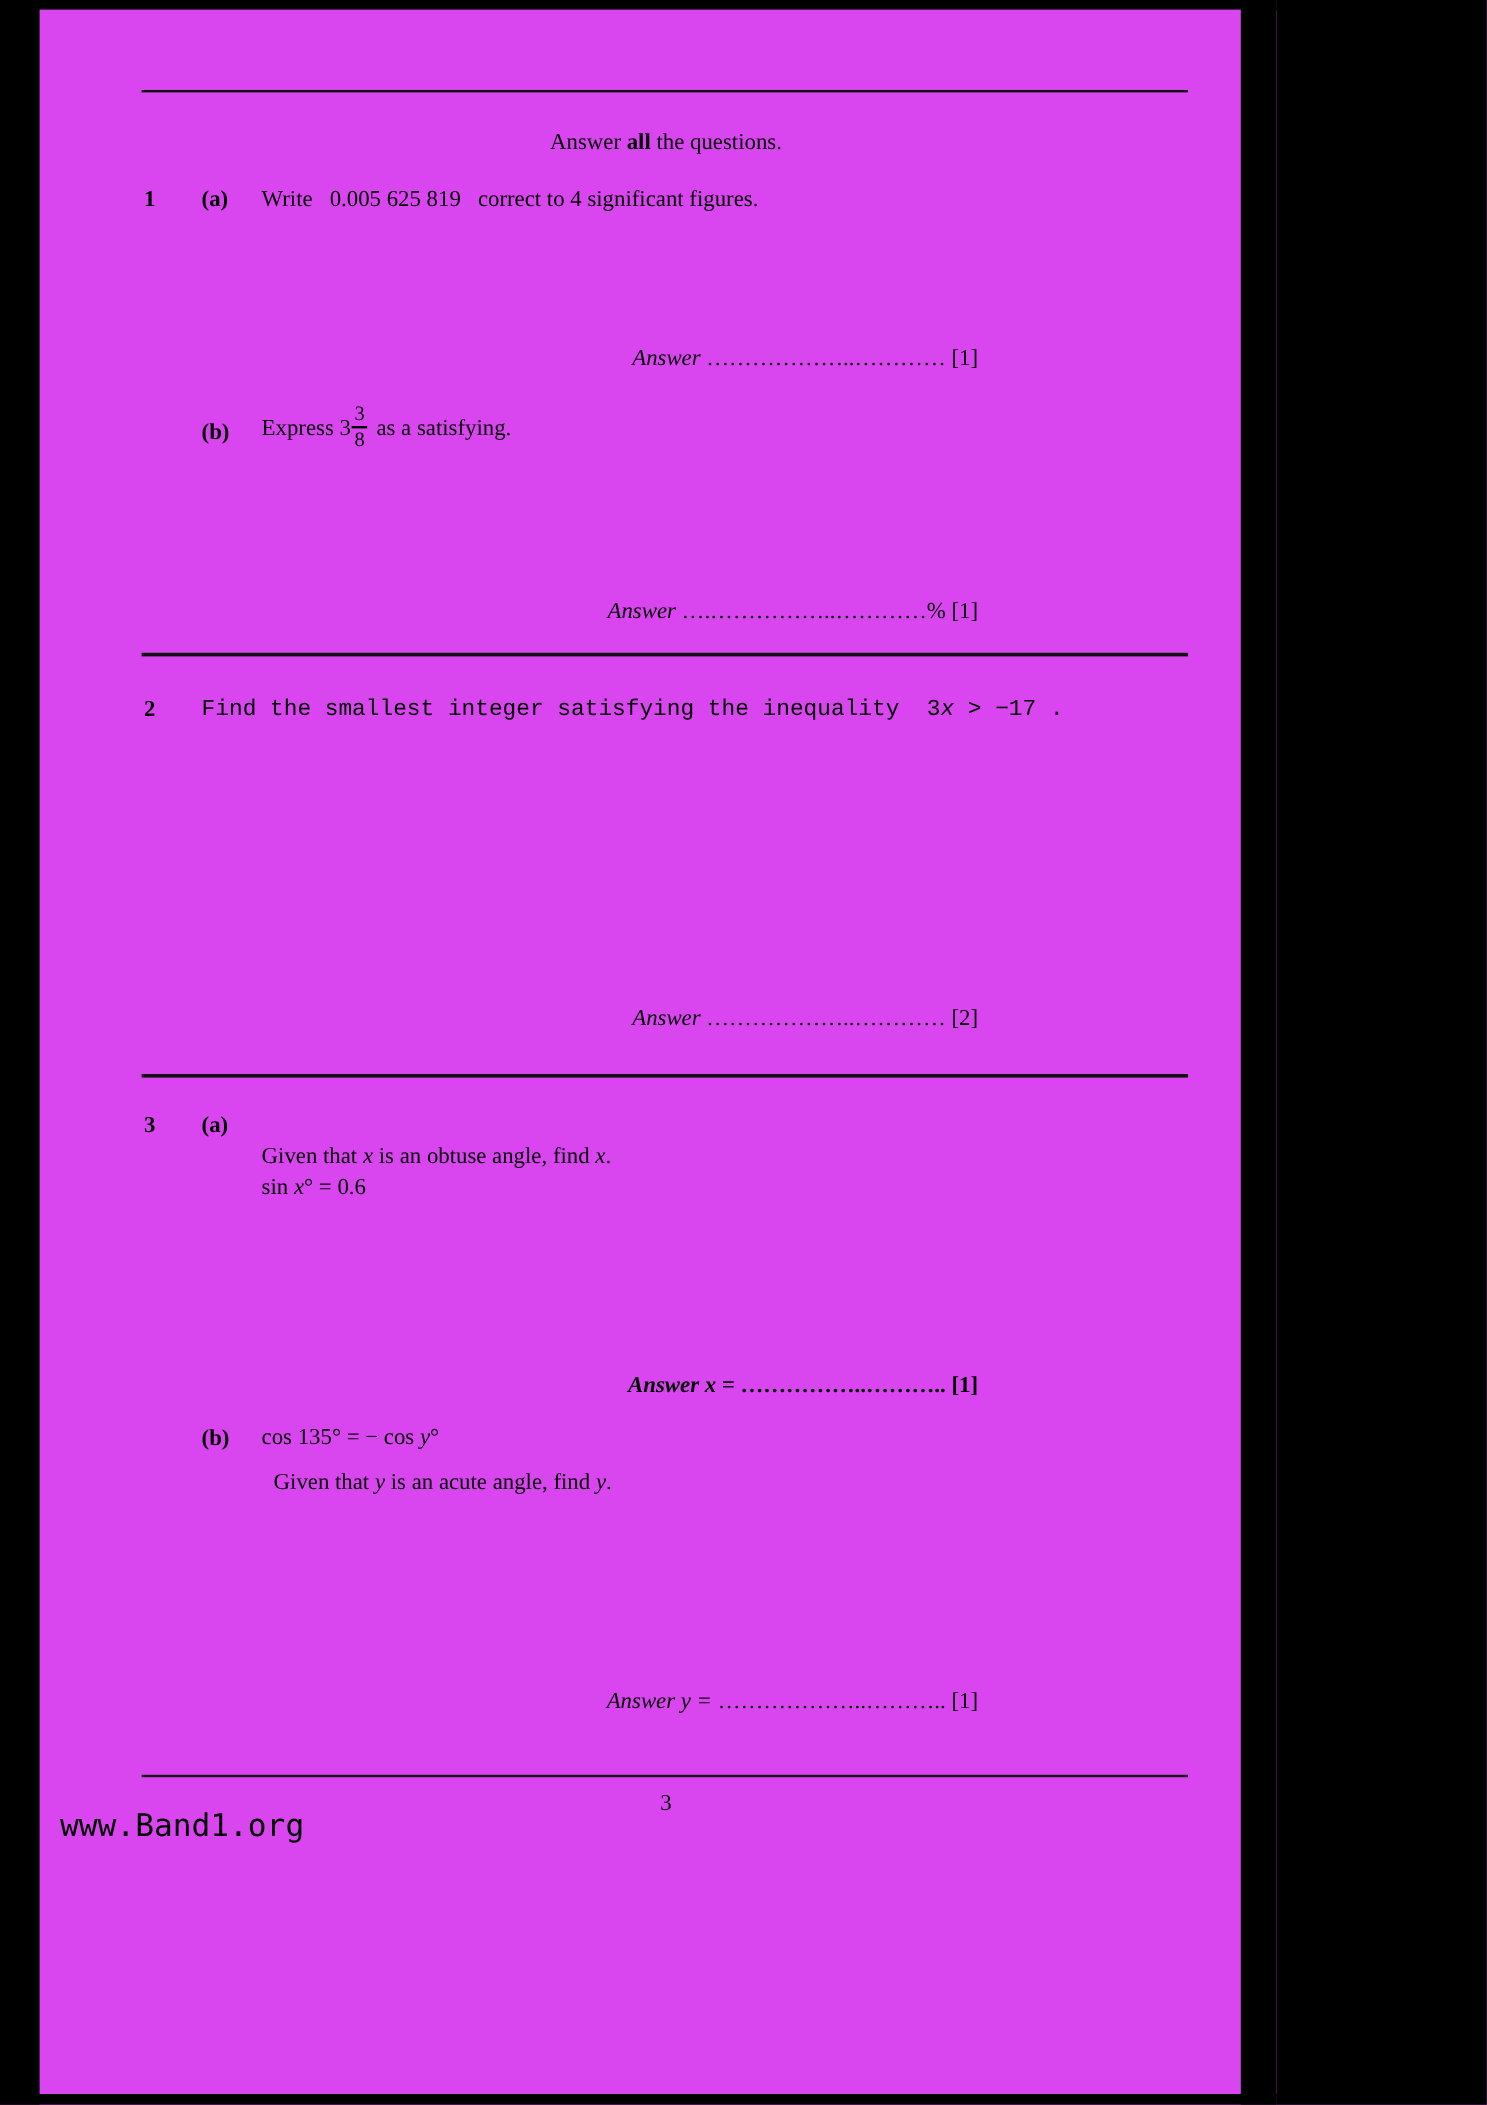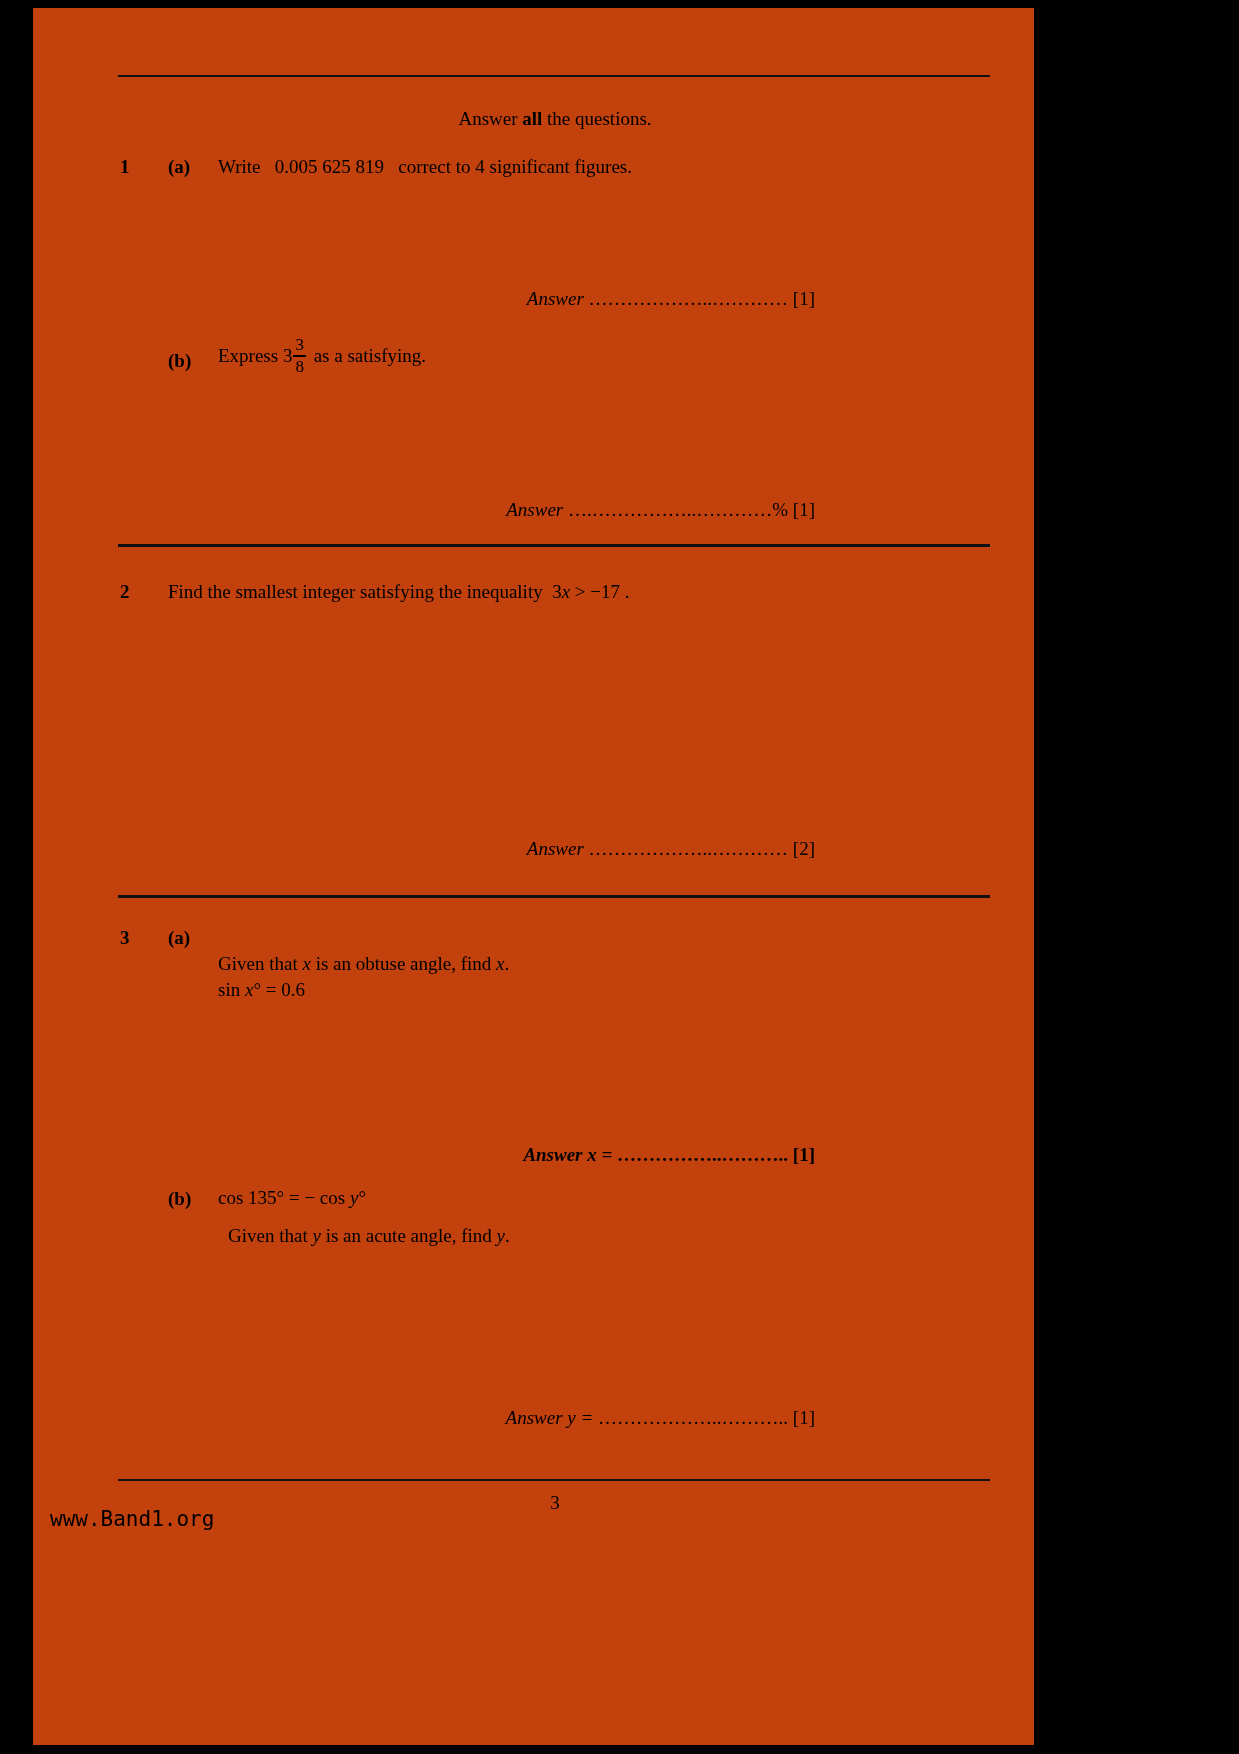--- a/index.html
+++ b/index.html
@@ -6,21 +6,21 @@
   body {
     width: 1239px; height: 1754px;
     background: #000;
     position: relative;
     font-family: "Liberation Serif", serif;
     color: #000;
   }
   .canvas {
     position: absolute; left: 0; top: 0;
     width: 1064px; height: 1754px;
-    background: #c2410c;
+    background: #d946ef;
     overflow: hidden;
   }
   .edge { position: absolute; background: #000; }
   .edge-left   { left: 0; top: 0; width: 33px; height: 1754px; }
   .edge-right  { right: 0; top: 0; width: 30px; height: 1754px; }
   .edge-top    { left: 0; top: 0; width: 1239px; height: 8px; }
   .edge-bottom { left: 0; bottom: 0; width: 1239px; height: 9px; }
 
   .t {
     position: absolute;
@@ -70,21 +70,21 @@
   <div class="t right" style="top:287px;margin-left:12px;"><span class="i">Answer </span><span>………………..………… </span><span>[1]</span></div>
 
   <div class="t b" style="top:349px; left:168px;">(b)</div>
   <div class="t" style="top:338px; left:218px;"><span>Express 3</span><span class="frac"><span class="fr-num">3</span><span class="frac-bar"></span><span class="fr-den">8</span></span><span> as a satisfying.</span></div>
 
   <div class="t right" style="top:498px;"><span class="i">Answer </span><span>….……………..…………</span><span>% </span><span>[1]</span></div>
 
   <div class="rule" style="top:544px; left:118px; width:872px; height:3px;"></div>
 
   <div class="t b" style="top:580px; left:120px;">2</div>
-  <div class="t" style="top:580px; left:168px;"><span>Find the smallest integer satisfying the inequality  3</span><span class="var">x</span><span> &gt; −17 .</span></div>
+  <div class="t" style="top:580px; left:168px;font-family:Liberation Mono, monospace;"><span>Find the smallest integer satisfying the inequality  3</span><span class="var">x</span><span> &gt; −17 .</span></div>
 
   <div class="t right" style="top:825px;margin-top:12px;"><span class="i">Answer </span><span>………………..………… </span><span>[2]</span></div>
 
   <div class="rule" style="top:895px; left:118px; width:872px; height:3px;"></div>
 
   <div class="t b" style="top:926px; left:120px;">3</div>
   <div class="t b" style="top:926px; left:168px;">(a)</div>
   <div class="t" style="top:978px; left:218px;"><span>sin </span><span class="var">x</span><span>° = 0.6</span></div>
   <div class="t" style="top:952px; left:218px;"><span>Given that </span><span class="var">x</span><span> is an obtuse angle, find </span><span class="var">x</span><span>.</span></div>
 
@@ -92,20 +92,20 @@
 
   <div class="t b" style="top:1187px; left:168px;">(b)</div>
   <div class="t" style="top:1186px; left:218px;"><span>cos 135° = − cos </span><span class="var">y</span><span>°</span></div>
   <div class="t" style="top:1224px; left:218px;margin-left:10px;"><span>Given that </span><span class="var">y</span><span> is an acute angle, find </span><span class="var">y</span><span>.</span></div>
 
   <div class="t right" style="top:1406px;"><span class="i">Answer </span><span class="i var">y</span><span class="i"> = </span><span>………………..……….. </span><span>[1]</span></div>
 
   <div class="rule" style="top:1479px; left:118px; width:872px; height:2px;"></div>
   <div class="t center" style="top:1491px;">3</div>
   <div class="t" style="top:1518px;"></div>
-  <div class="t mono" style="top:1506px; left:50px; font-size:21px;">www.Band1.org</div>
+  <div class="t mono" style="top:1506px; left:50px; font-size:26px;">www.Band1.org</div>
 
   <div class="edge edge-left"></div>
   <div class="edge edge-right"></div>
   <div class="edge edge-top"></div>
   <div class="edge edge-bottom"></div>
 
 </div>
 
 </body></html>

